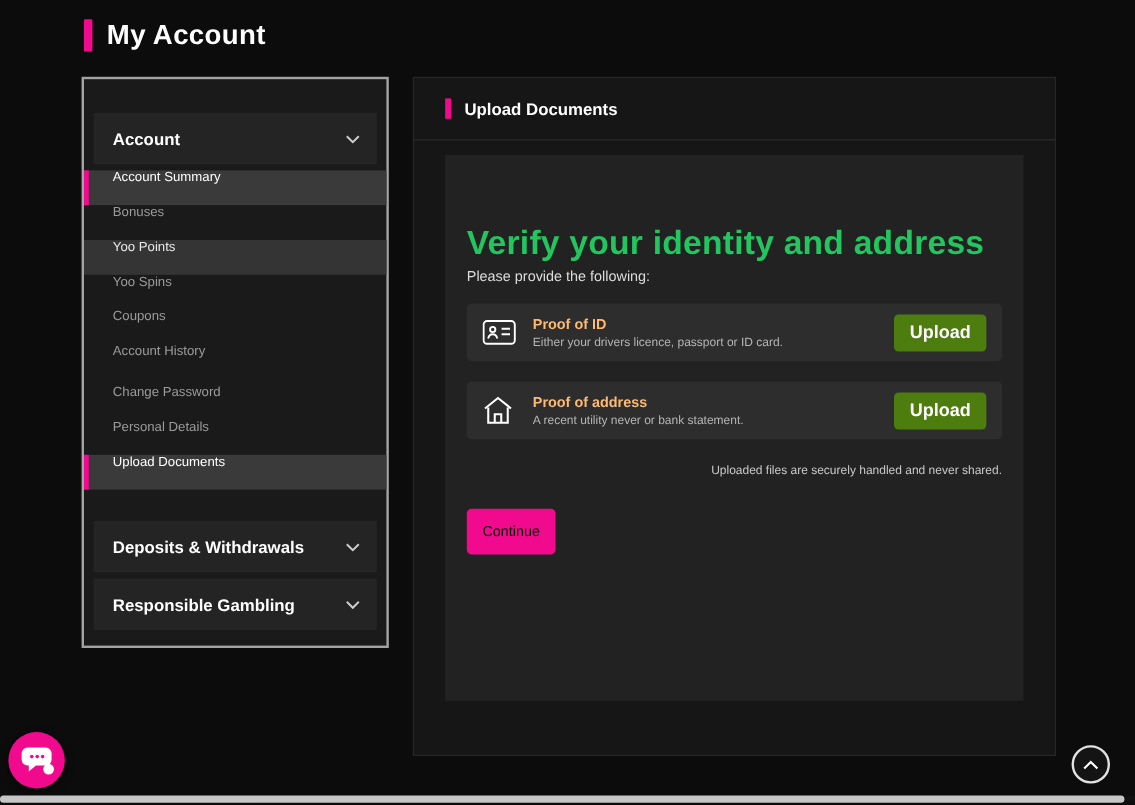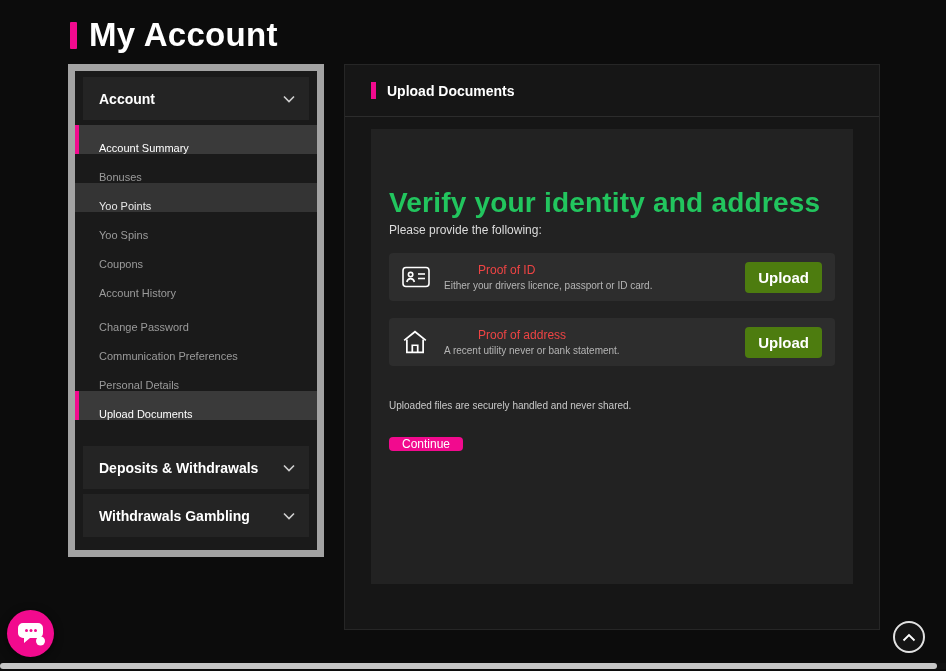--- a/index.html
+++ b/index.html
@@ -7,38 +7,38 @@
   body {
     position:relative; overflow:hidden;
     background:#0c0c0c;
     font-family:"Liberation Sans", sans-serif;
     color:#fff;
   }
 
   
   .page-title { position:absolute; left:70px; top:16px; display:flex; align-items:center; }
   .title-bar { width:7px; height:27px; background:#f20a8e; border-radius:1px; margin-right:12px; }
-  .page-title h1 { font-size:33px; font-weight:bold; letter-spacing:.3px; }
+  .page-title h1 { font-size:23px; font-weight:bold; letter-spacing:.3px; }
 
   
   .sidebar {
     position:absolute; left:68px; top:64px; width:256px;
-    background:#1a1a1a; border:7px solid #a3a3a3;
-    padding:6px 0 8px;
+    background:#1a1a1a; border:2px solid #a3a3a3;
+    padding:28px 0 8px;
   }
   .section { margin-bottom:5px; }
   .sec-header {
     height:43px; margin:0 8px; background:#242424;
     display:flex; align-items:center; padding:0 14px 0 16px; cursor:pointer;
   }
   .sec-header .sec-label { font-size:14px; font-weight:bold; color:#fff; }
   .sec-header .chev { margin-left:auto; display:flex; }
   .items { margin-top:5px; }
   .item {
-    height:29px; display:flex; align-items:flex-end;
+    height:29px; display:flex; align-items:flex-start;
     padding-left:24px; font-size:11px; color:#9b9b9b; cursor:pointer;
   }
   .item.active { background:#3a3a3a; color:#fff; border-left:4px solid #f20a8e; padding-left:20px; }
   .item.hover  { background:#343434; color:#e8e8e8; }
 
   
   .main {
     position:absolute; left:344px; top:64px; width:536px; height:566px;
     background:#161616; border:1px solid #262626;
   }
@@ -52,31 +52,31 @@
   .card { margin:12px 26px; height:455px; background:#222222; padding:58px 18px 0; }
   .verify-heading { font-size:28px; font-weight:bold; color:#22c55e; letter-spacing:.2px; }
   .sub { font-size:12px; color:#dcdcdc; margin-top:4px; }
 
   .doc-row {
     margin-top:16px; background:#2d2d2d; border-radius:4px;
     height:48px; display:flex; align-items:center; padding:0 13px;
   }
   .doc-row + .doc-row { margin-top:17px; }
   .doc-icon { width:32px; margin-right:10px; display:flex; align-items:center; }
-  .doc-title { font-size:12px; font-weight:normal; color:#ef4444;margin-left:34px; }
+  .doc-title { font-size:12px; font-weight:bold; color:#fdba74; }
   .doc-desc  { font-size:10px; color:#b5b5b5; margin-top:3px; }
   .upload-btn {
     margin-left:auto; background:#4d7c0f; border:none; color:#fff;
     font-family:inherit; font-size:15px; font-weight:bold;
     padding:7px 13px; border-radius:4px; cursor:pointer;
   }
-  .note { font-size:10px; color:#c9c9c9; margin-top:34px; }
+  .note { font-size:10px; color:#c9c9c9; margin-top:21px;text-align:right; }
   .continue-btn {
-    margin-top:26px; background:#f20a8e; border:none; color:#ffffff;
-    font-family:inherit; font-size:12px; padding:0 13px; border-radius:4px; cursor:pointer;
+    margin-top:26px; background:#f20a8e; border:none; color:#000000;
+    font-family:inherit; font-size:12px; padding:12px 13px; border-radius:4px; cursor:pointer;
     display:inline-block;
   }
 
   
   .chat-fab {
     position:absolute; left:7px; bottom:14px; width:47px; height:47px;
     border-radius:50%; background:#f20a8e; display:flex; align-items:center; justify-content:center;
     box-shadow:0 2px 8px rgba(0,0,0,.6); cursor:pointer;
   }
   .scroll-top {
@@ -129,23 +129,20 @@
         </div>
     </div>
   </div>
 
   <div class="section">
     <div class="items" style="margin-bottom:26px;">
       <div class="item">
           <span>Change Password</span>
         </div>
       <div class="item">
-          <span>Communication Preferences</span>
-        </div>
-      <div class="item">
           <span>Personal Details</span>
         </div>
       <div class="item active">
           <span>Upload Documents</span>
         </div>
     </div>
   </div>
 
   <div class="section">
     <div class="sec-header">
@@ -153,21 +150,21 @@
       <span class="chev">
         <svg width="12" height="8" viewBox="0 0 12 8">
             <path d="M1 1.5l5 5 5-5" stroke="#cfcfcf" stroke-width="1.6" fill="none"></path>
           </svg>
       </span>
     </div>
   </div>
 
   <div class="section">
     <div class="sec-header">
-      <span class="sec-label">Withdrawals Gambling</span>
+      <span class="sec-label">Responsible Gambling</span>
       <span class="chev">
         <svg width="12" height="8" viewBox="0 0 12 8">
             <path d="M1 1.5l5 5 5-5" stroke="#cfcfcf" stroke-width="1.6" fill="none"></path>
           </svg>
       </span>
     </div>
   </div>
 
 </aside>
 

